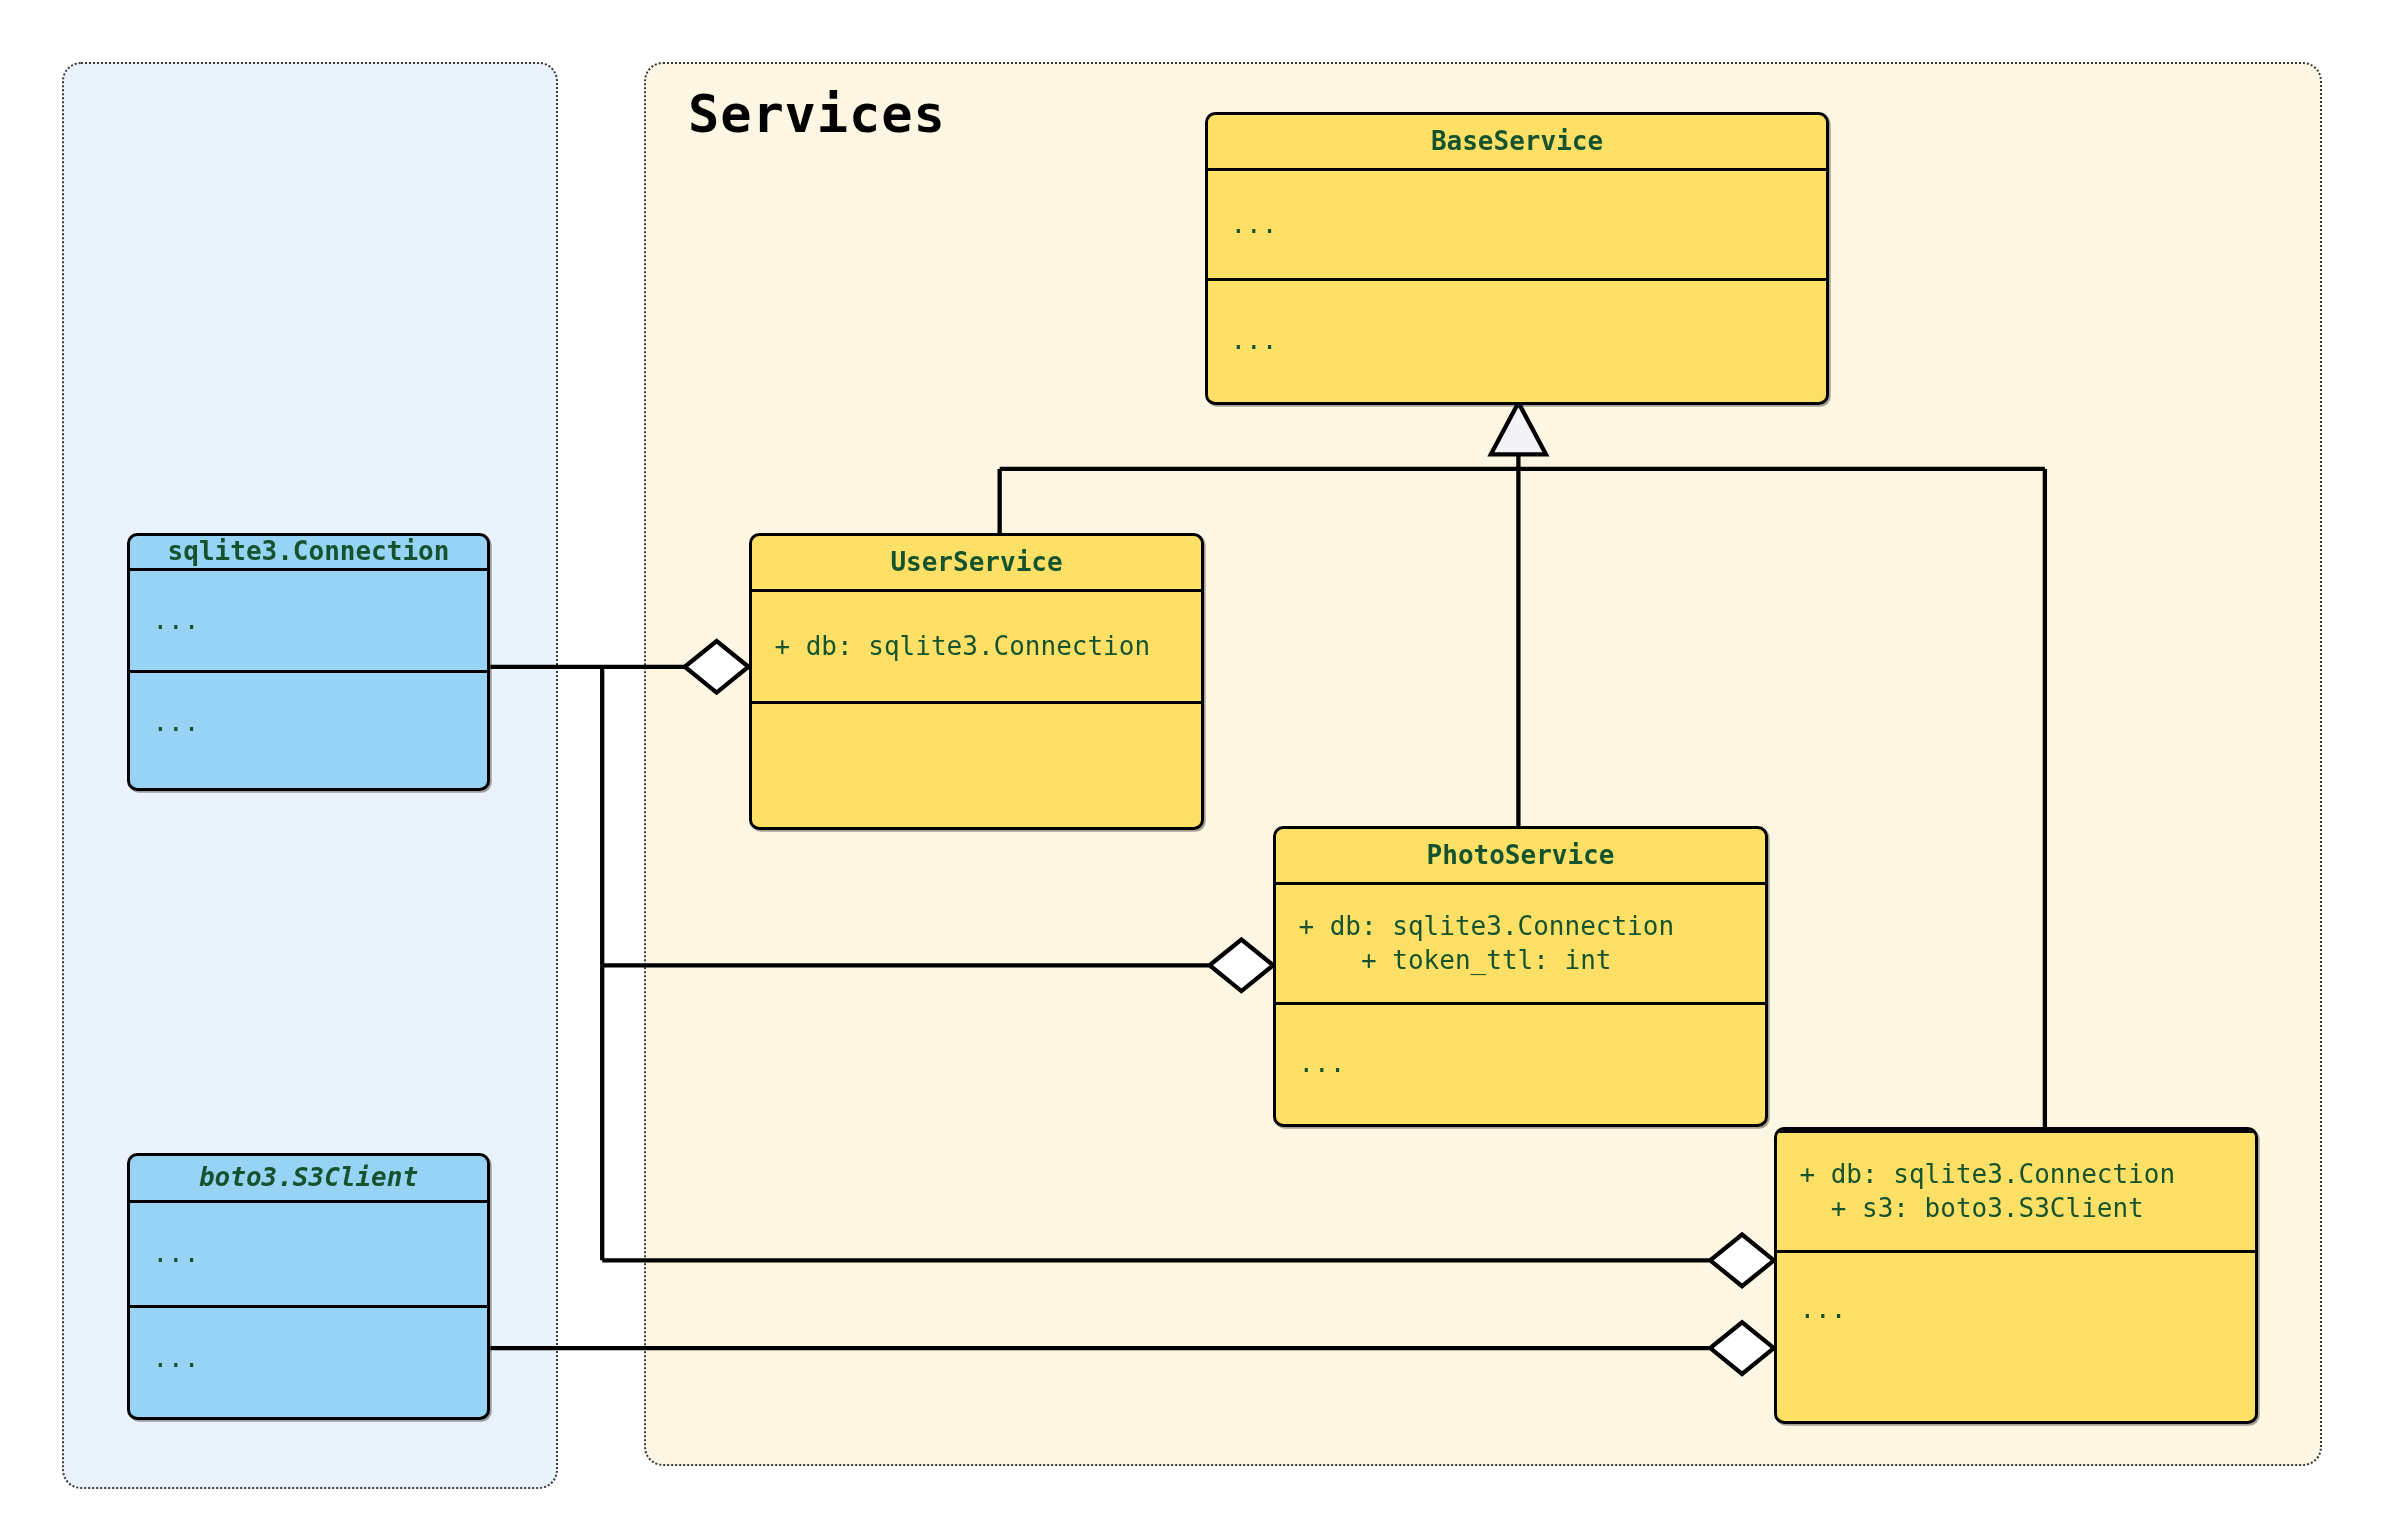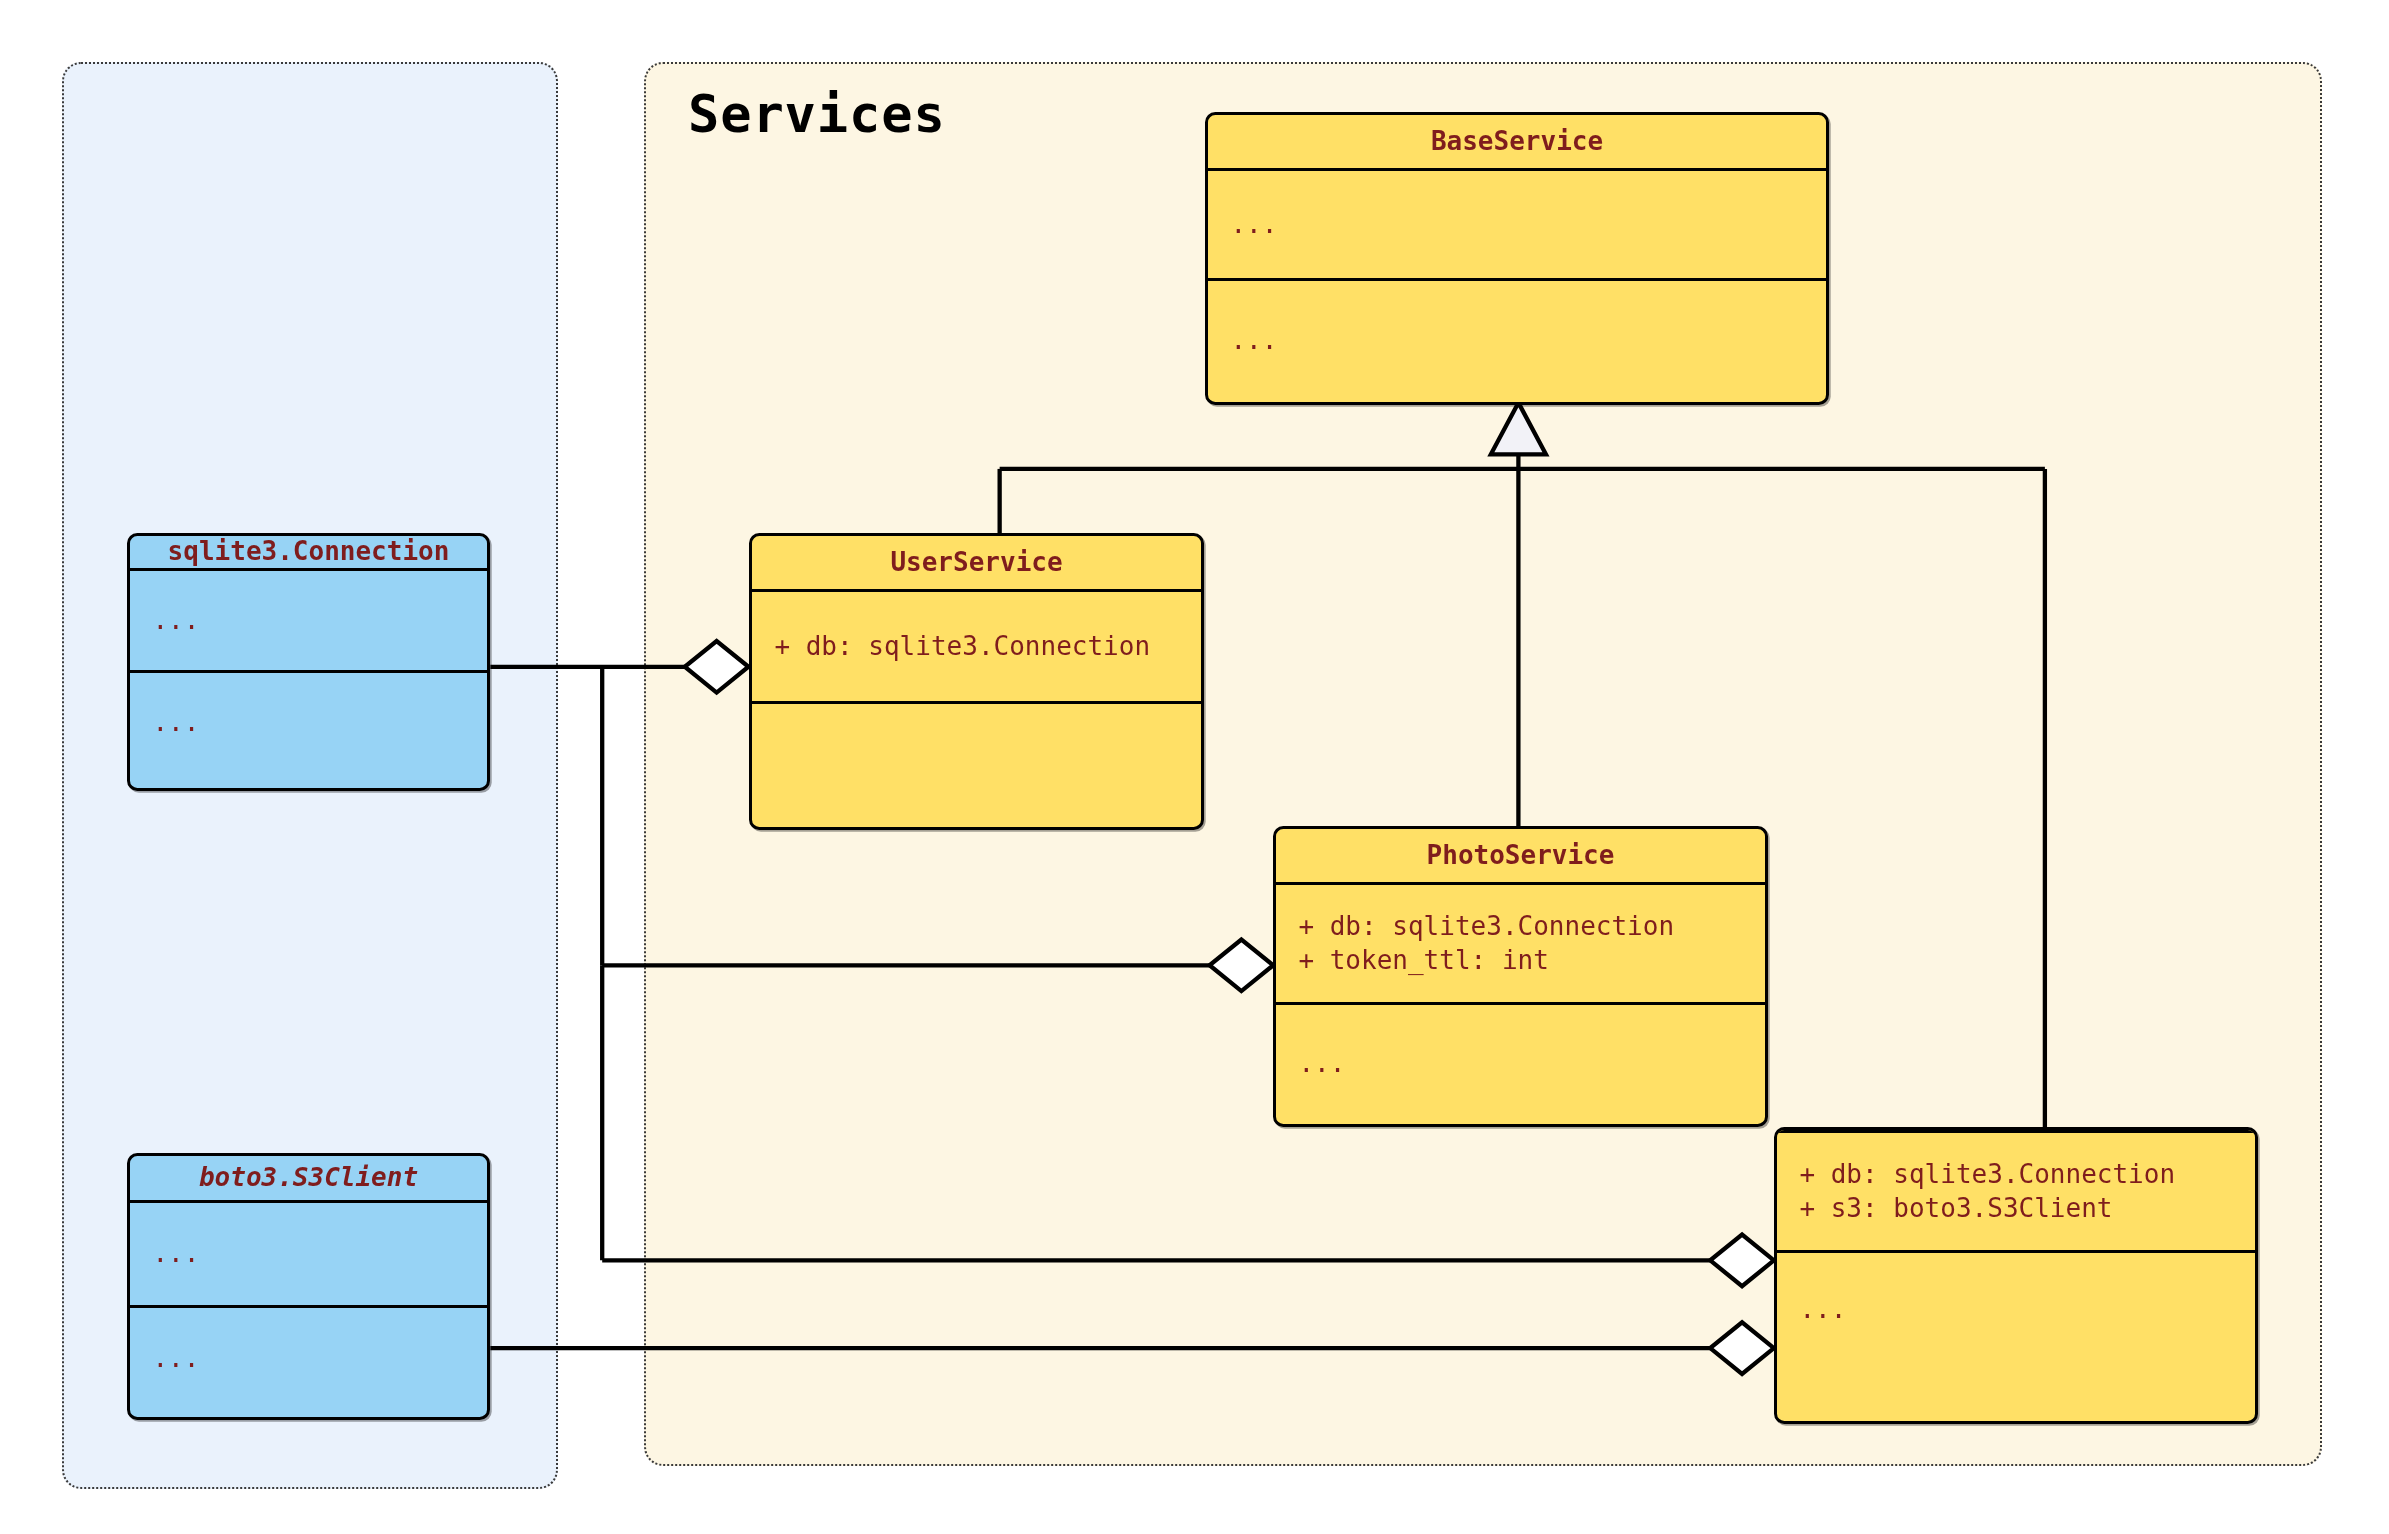--- a/index.html
+++ b/index.html
@@ -11,21 +11,21 @@
   .panel-title{position:absolute;font-family:"DejaVu Sans Mono",monospace;font-weight:bold;
                color:#000;white-space:pre;letter-spacing:0.9px;}
 
   .uml{position:absolute;box-sizing:border-box;border:3.4px solid #000;border-radius:10.3px;
        overflow:hidden;background:#FFE066;box-shadow:1.7px 1.7px 0 rgba(0,0,0,0.35);}
   .uml.blue{background:#97D3F5;}
   .sec{box-sizing:border-box;width:100%;display:flex;align-items:center;}
   .sec.title{justify-content:center;font-weight:bold;}
   .sec.body{justify-content:flex-start;}
   .divider{border-top:3.4px solid #000;}
-  .txt{white-space:pre;font-family:"DejaVu Sans Mono",monospace;color:#7f1d1d;line-height:1.28;}
+  .txt{white-space:pre;font-family:"DejaVu Sans Mono",monospace;color:#14532d;line-height:1.28;text-align:center;}
   .title .txt{font-size:26px;font-weight:bold;}
   .body .txt{font-size:26px;padding-left:22.4px;}
 
   svg.edges{position:absolute;left:0;top:0;width:2389px;height:1534px;pointer-events:none;}
 </style>
 </head>
 <body>
 
 <div id="stage">
 

